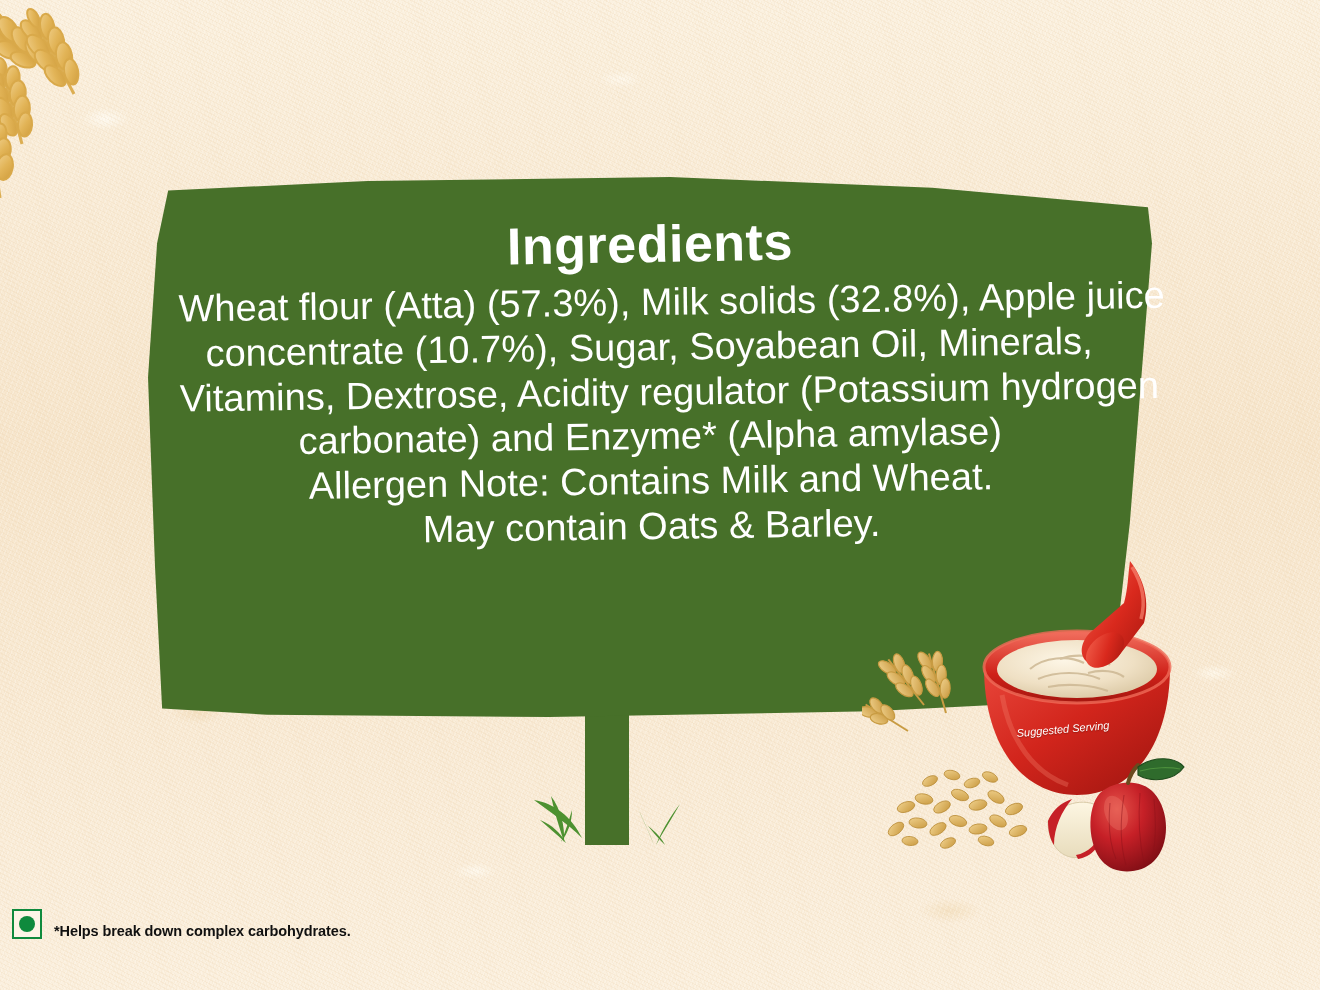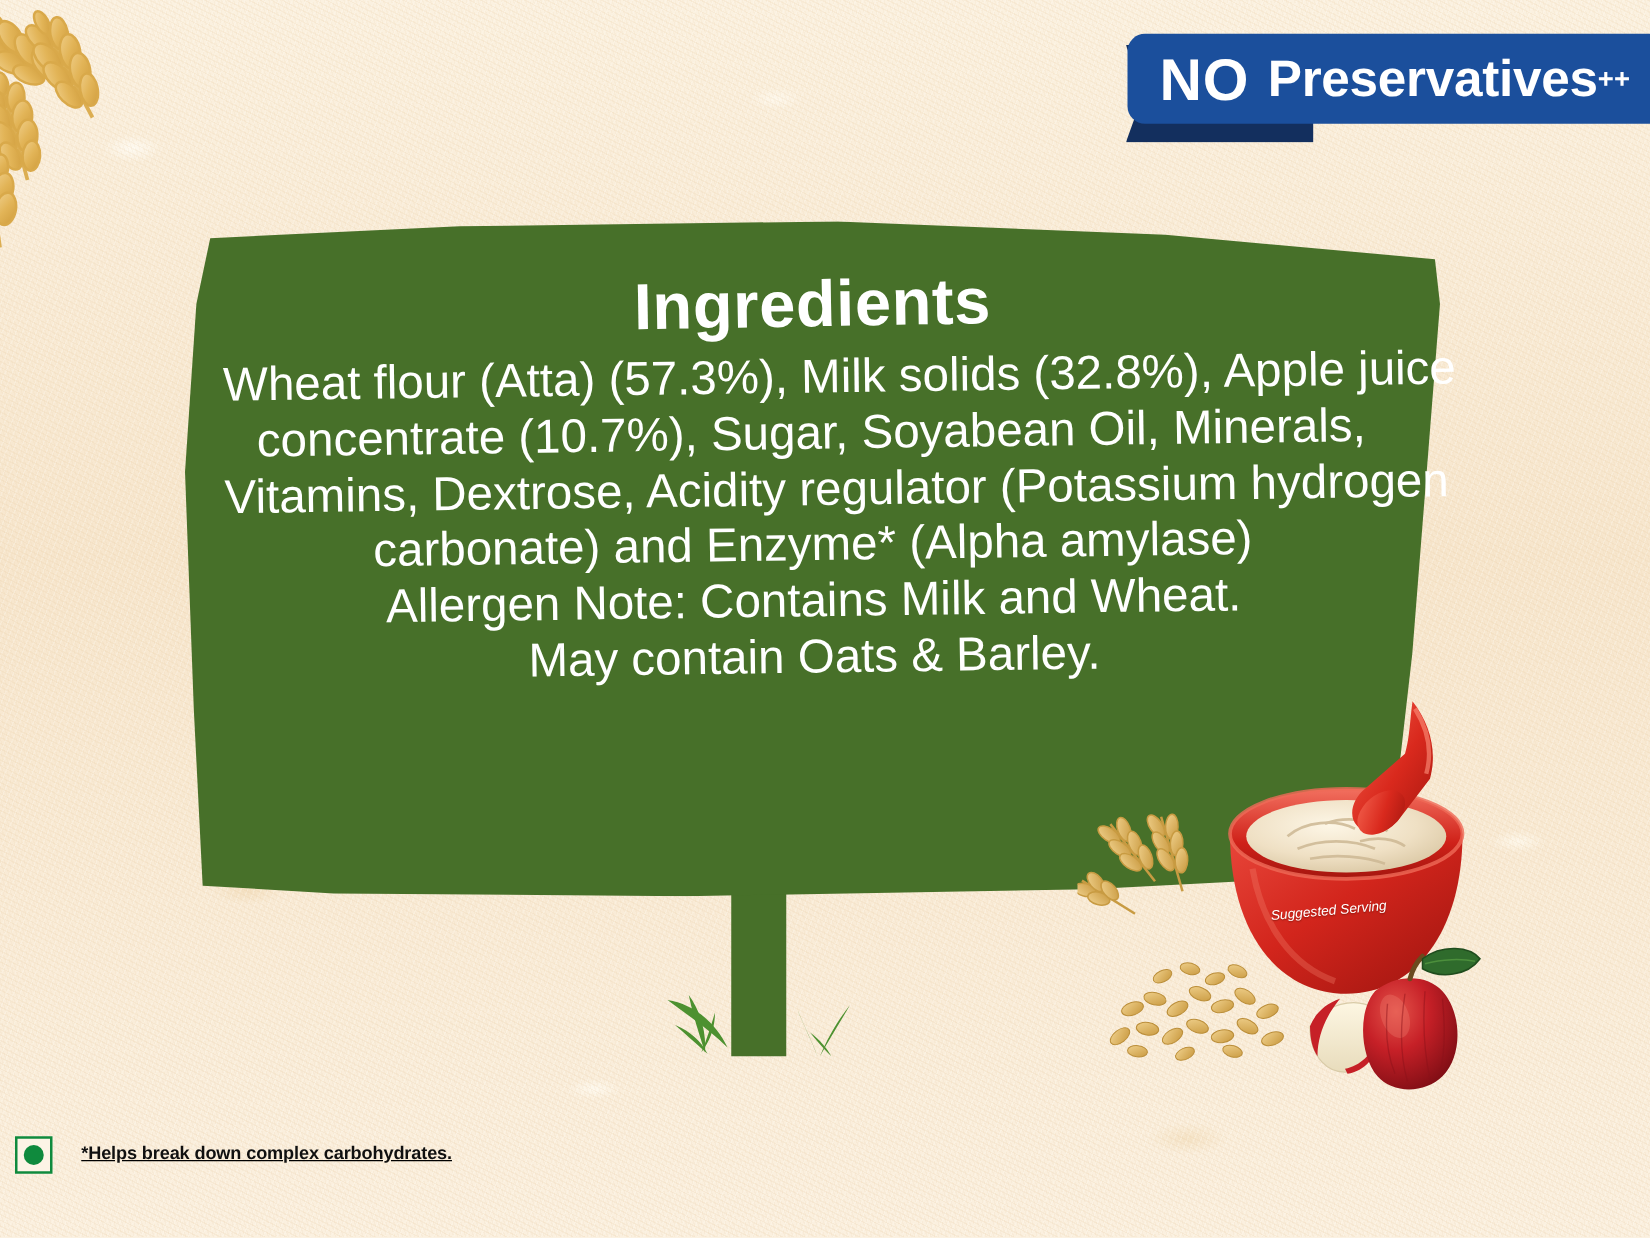--- a/index.html
+++ b/index.html
@@ -196,23 +196,22 @@
     text-shadow: 0 1px 1px rgba(120,20,10,.6);
     pointer-events: none;
   }
 
   
   #footnotes {
     position: absolute;
     left: 12px;
     top: 906px;
     display: flex;
-    align-items: center;
-    gap: 23px;
-    text-decoration: underline;
+    align-items: flex-end;
+    gap: 12px;
   }
   #veg-mark {
     width: 30px;
     height: 30px;
     border: 2px solid #0f8a3d;
     background: #fdf4e6;
     display: flex;
     align-items: center;
     justify-content: center;
     box-sizing: border-box;
@@ -303,29 +302,20 @@
         <ellipse cx="8" cy="-62" rx="7" ry="12" transform="rotate(18 8 -62)"></ellipse>
         <ellipse cx="-9" cy="-50" rx="8" ry="13" transform="rotate(-18 -9 -50)"></ellipse>
         <ellipse cx="9" cy="-46" rx="8" ry="13" transform="rotate(18 9 -46)"></ellipse>
         <ellipse cx="-9" cy="-34" rx="8" ry="13" transform="rotate(-18 -9 -34)"></ellipse>
         <ellipse cx="9" cy="-30" rx="8" ry="13" transform="rotate(18 9 -30)"></ellipse>
         <ellipse cx="0" cy="-76" rx="5" ry="9"></ellipse>
       </g>
     </g>
   </svg>
 
-  <div id="badge">
-    <div id="badge-ribbon"></div>
-    <div id="badge-panel">
-      <span class="badge-no">NO</span>
-      <span>
-        <span class="badge-word">Preservatives</span><span class="badge-sup">++</span>
-      </span>
-    </div>
-  </div>
 
   <div id="sign-post"></div>
   <svg id="grass-left" viewBox="0 0 70 64">
     <g fill="#4d9130">
       <path d="M6 20 C 26 23, 44 37, 54 58 C 40 44, 22 32, 6 20 Z"></path>
       <path d="M23 16 C 33 30, 37 46, 36 62 C 31 46, 26 31, 23 16 Z"></path>
       <path d="M44 30 C 44 42, 40 53, 33 62 C 38 50, 41 40, 44 30 Z"></path>
       <path d="M12 40 C 24 45, 33 53, 38 63 C 28 54, 20 47, 12 40 Z"></path>
     </g>
   </svg>

